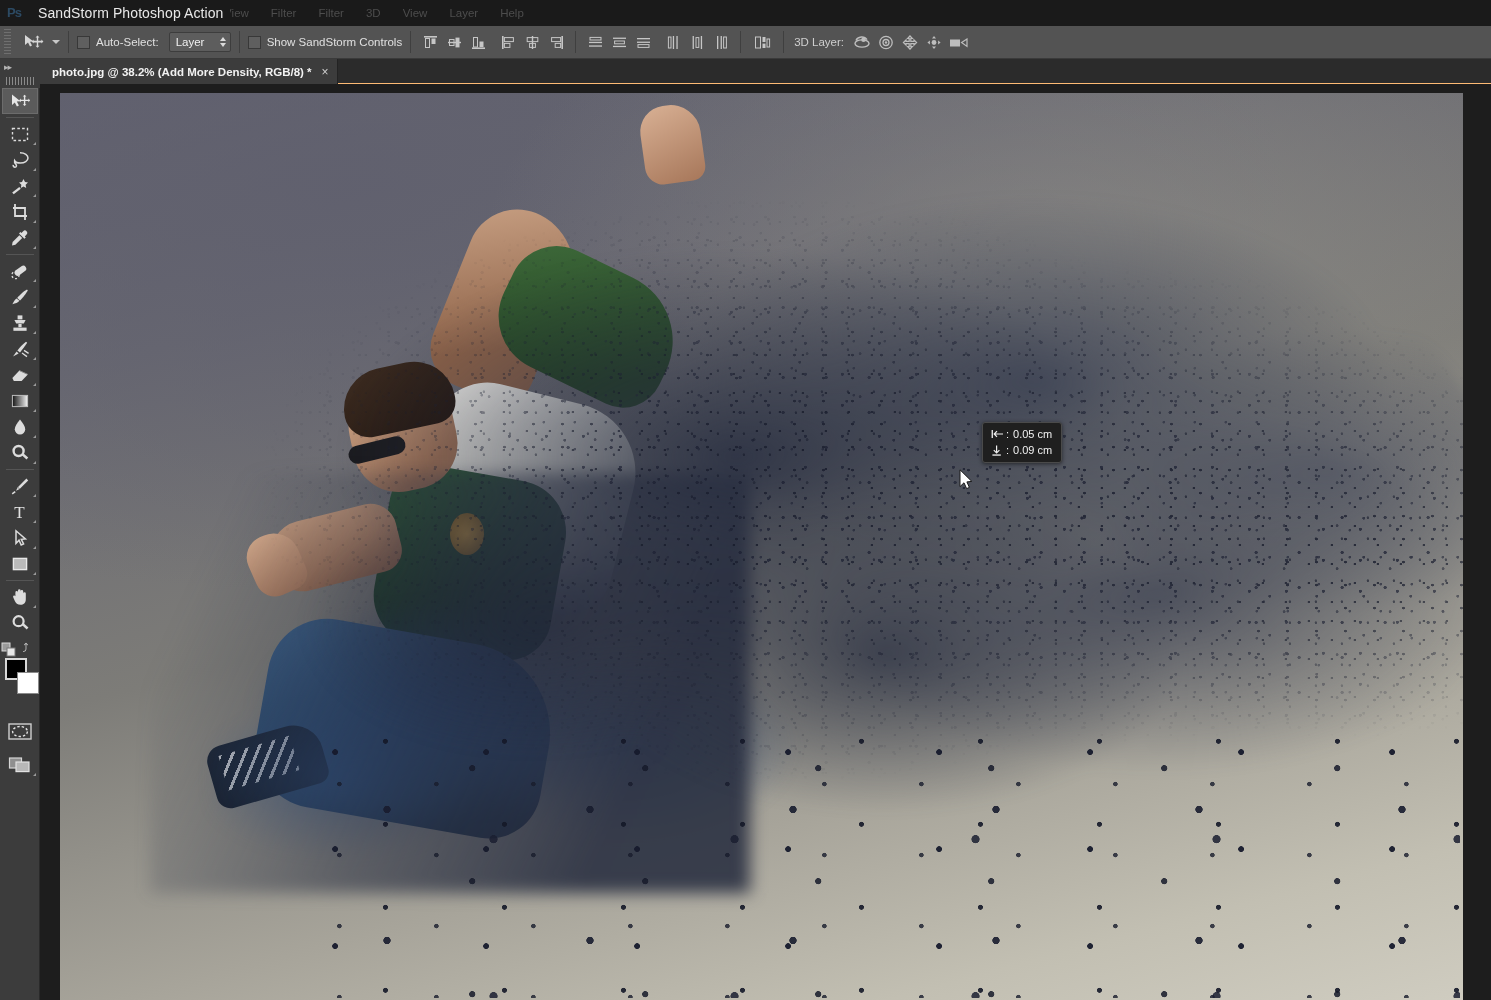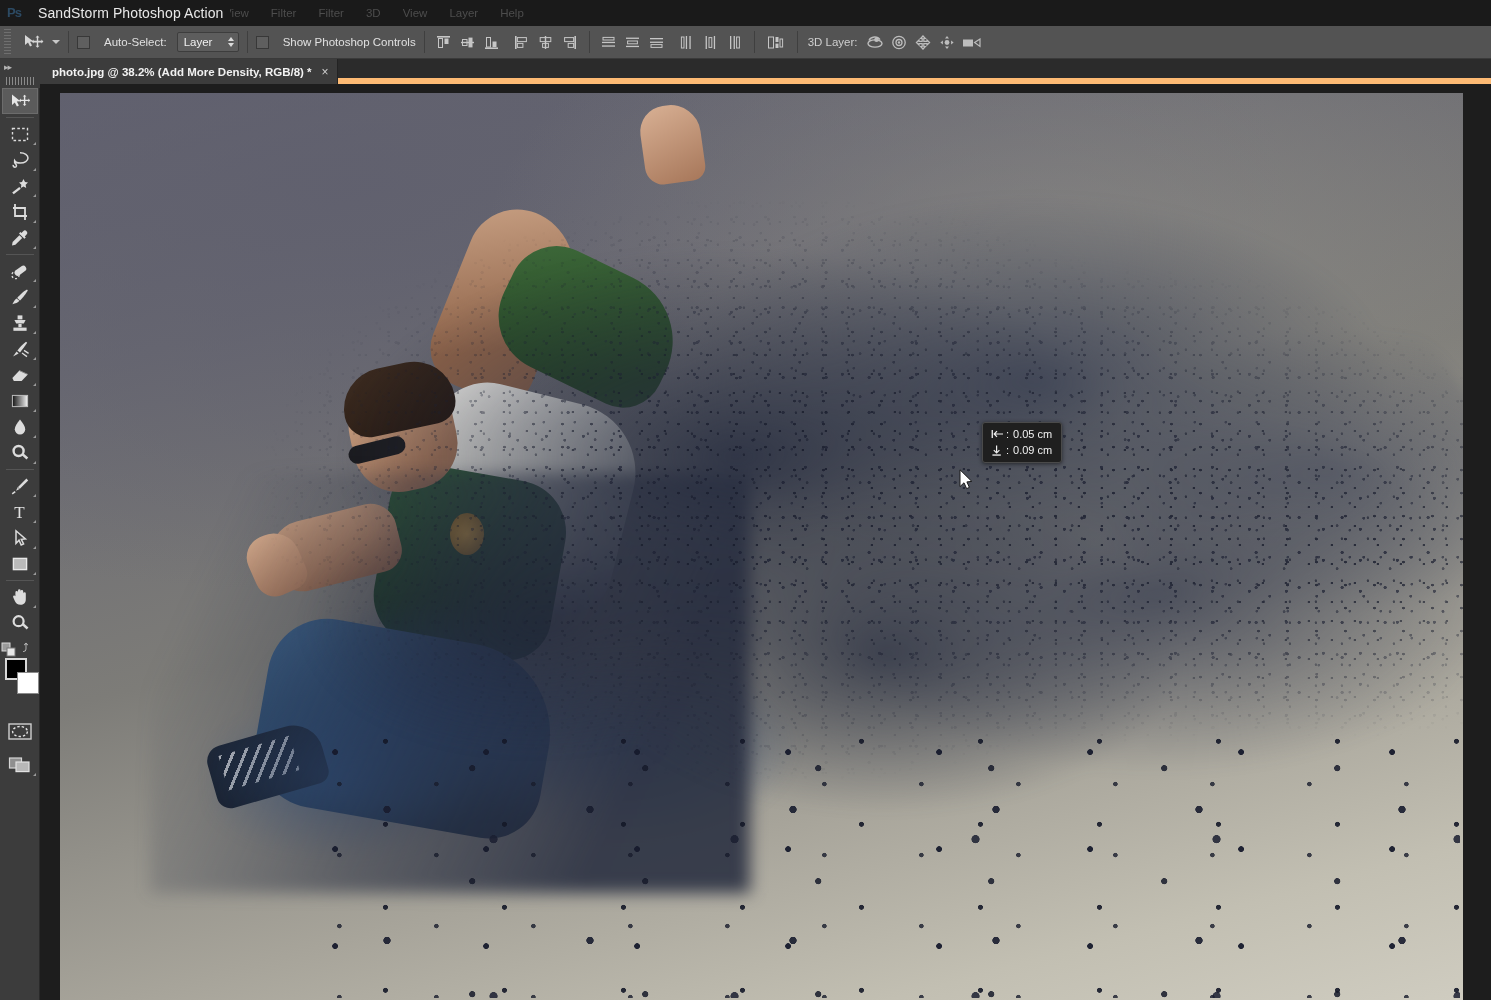--- a/index.html
+++ b/index.html
@@ -39,41 +39,41 @@
   .opt-sep{ width:1px; height:22px; background:#3f3f3f; margin:0 8px; }
   #move-tool-icon{ margin-left:10px; display:flex; align-items:center; }
   .tri-caret{
     width:0;height:0;border-left:4px solid transparent;border-right:4px solid transparent;
     border-top:4px solid #c8c8c8; margin-left:8px;
   }
   .opt-check{
     width:13px;height:13px;background:#5f5f5f;border:1px solid #383838;
     display:inline-block; vertical-align:middle;
   }
-  .opt-label{ font-size:11.5px; color:#e0e0e0; margin-left:14px; white-space:nowrap; }
+  .opt-label{ font-size:11.5px; color:#e0e0e0; margin-left:6px; white-space:nowrap; }
   #layer-select{
     margin-left:10px; width:62px; height:20px; background:#5d5d5d;
     border:1px solid #3d3d3d; border-radius:2px; display:flex; align-items:center;
     justify-content:space-between; padding:0 4px 0 6px; font-size:11.5px; color:#f0f0f0;
   }
   .spin{ display:flex; flex-direction:column; gap:2px; }
   .spin i{ display:block;width:0;height:0;border-left:3px solid transparent;border-right:3px solid transparent; }
   .spin i.up{ border-bottom:4px solid #dcdcdc; }
   .spin i.dn{ border-top:4px solid #dcdcdc; }
   .align-btn{
     width:22px;height:22px;display:flex;align-items:center;justify-content:center;
   }
   .align-grp{ display:flex; gap:2px; }
   #mode3d-label{ font-size:11.5px; color:#cfcfcf; margin:0 6px 0 2px; }
   .m3d{ width:24px;height:22px;display:flex;align-items:center;justify-content:center; }
 
   
   #tabbar{
     position:absolute; left:0; top:59px; width:1491px; height:25px;
-    background:#2b2b2b; border-bottom:6px solid #fdba74;
+    background:#2b2b2b; border-bottom:1px solid #fdba74;
   }
   #doc-tab{
     position:absolute; left:40px; top:0; height:25px;
     background:#3c3c3c; display:flex; align-items:center; padding:0 8px 0 12px; gap:10px;
     border-right:1px solid #232323;
   }
   #doc-tab-title{ font-size:11.5px; font-weight:bold; color:#f2f2f2; white-space:nowrap; }
   #doc-tab-close{ font-size:12px; color:#cfcfcf; line-height:1; }
 
   
@@ -308,21 +308,21 @@
     <span>Layer</span>
     <span class="spin">
         <i class="up"></i>
         <i class="dn"></i>
       </span>
   </div>
 
   <div class="opt-sep"></div>
 
   <span class="opt-check"></span>
-  <span class="opt-label">Show Photoshop Controls</span>
+  <span class="opt-label">Show SandStorm Controls</span>
 
   <div class="opt-sep"></div>
 
   <div class="align-grp">
     <div class="align-btn">
       <svg width="15" height="15" viewBox="0 0 15 15">
           <rect x="1" y="1" width="13" height="1.6" fill="#c6c6c6"></rect>
           <rect x="2.5" y="3.5" width="4" height="9" fill="none" stroke="#c6c6c6"></rect>
           <rect x="8.5" y="3.5" width="4" height="5.5" fill="#c6c6c6"></rect>
         </svg>

